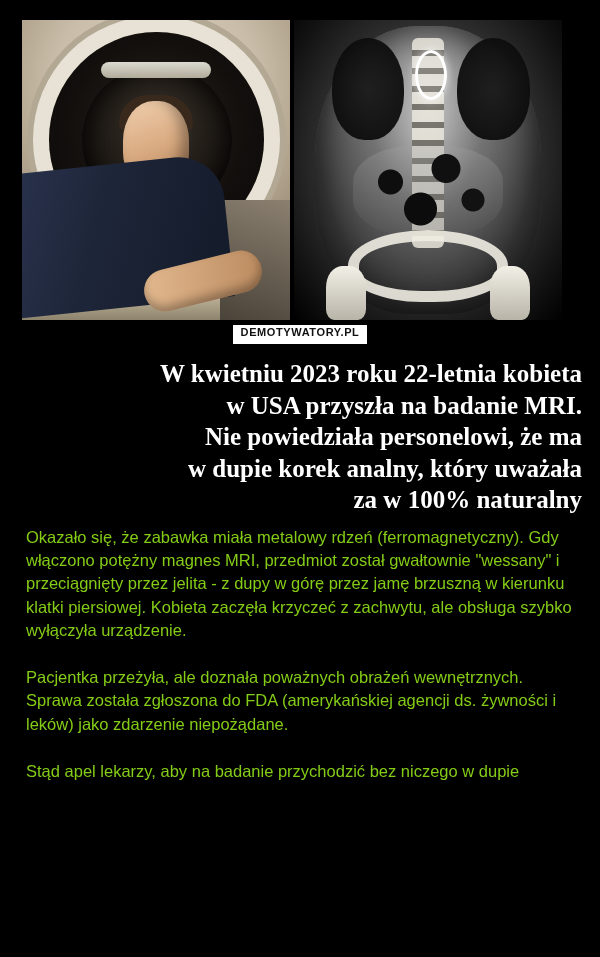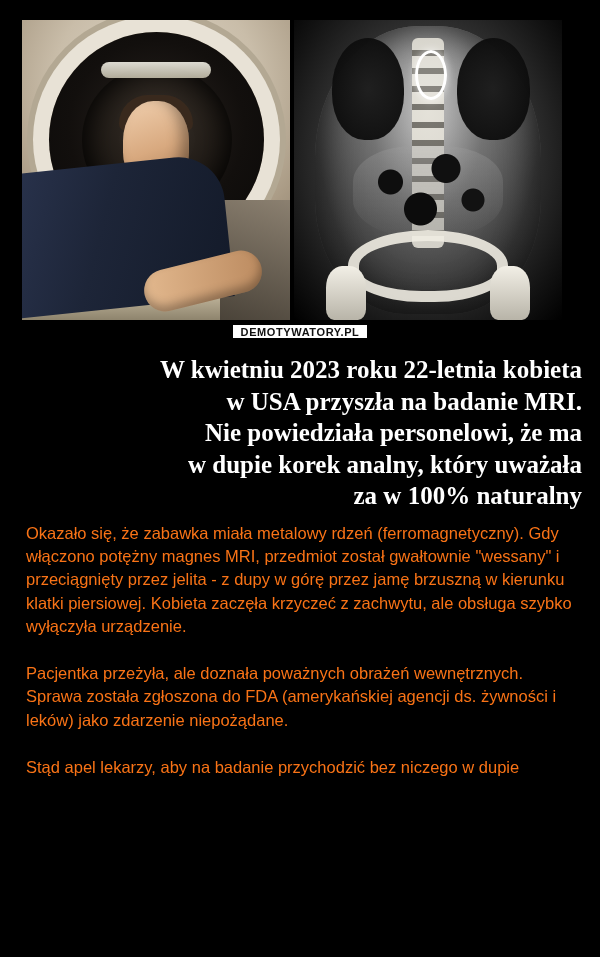--- a/index.html
+++ b/index.html
@@ -233,21 +233,21 @@
     text-align: center;
     padding: 2px 0 4px 0;
   }
   .watermark {
     display: inline-block;
     background: #ffffff;
     color: #111111;
     font-size: 11px;
     font-weight: bold;
     letter-spacing: .6px;
-    padding: 1px 8px 0 8px;
+    padding: 1px 8px 6px 8px;
     font-family: "Liberation Sans", sans-serif;
   }
 
   
   .headline {
     font-family: "Liberation Serif", serif;
     font-weight: bold;
     font-size: 25px;
     line-height: 1.26;
     text-align: right;
@@ -255,21 +255,21 @@
     padding: 10px 18px 10px 18px;
     margin: 0;
     white-space: pre-line;
   }
 
   
   .body-text {
     font-family: "Liberation Sans", sans-serif;
     font-size: 16.5px;
     line-height: 1.42;
-    color: #f97316;
+    color: #84cc16;
     padding: 0 24px 18px 26px;
     margin: 0;
     white-space: pre-line;
   }
 </style>
 </head>
 <body>
 
 <div class="page">
 

